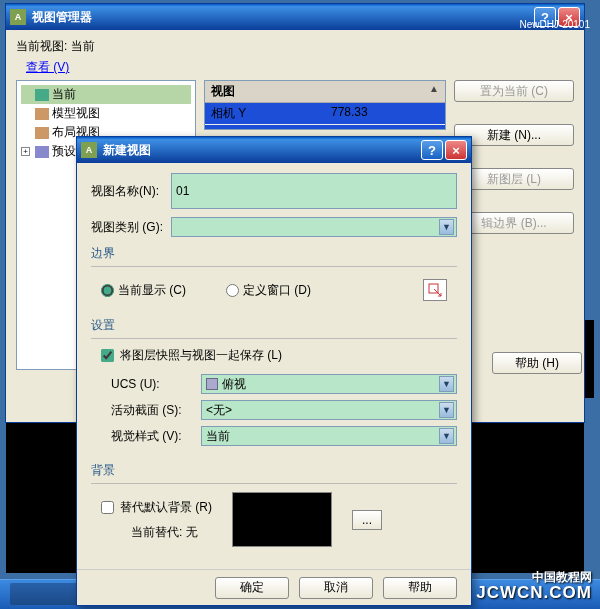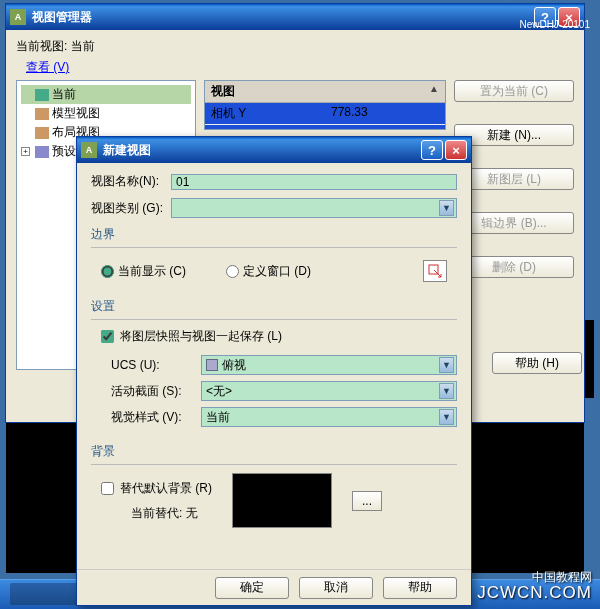--- a/index.html
+++ b/index.html
@@ -27,41 +27,41 @@
 .prow{display:flex;border-bottom:1px solid #eee}
 .prow>div{padding:2px 6px}
 .prow .k{width:120px}
 .btncol{width:120px;display:flex;flex-direction:column;gap:22px}
 .btn{height:22px;background:linear-gradient(#fff,#ece9d8);border:1px solid #888;border-radius:3px;cursor:pointer;display:flex;align-items:center;justify-content:center;padding:0 6px}
 .btn.dis{color:#999}
 .dlg{left:76px;top:136px;width:396px;height:470px;z-index:10;box-shadow:3px 3px 8px rgba(0,0,0,.4)}
 .dlgbody{padding:10px 14px}
 .frow{display:flex;align-items:center;margin-bottom:8px}
 .flabel{width:80px}
-.finput{flex:1;height:16px;border:1px solid #7f9db9;background:#b8e6c8;padding:0 4px}
+.finput{flex:1;height:36px;border:1px solid #7f9db9;background:#b8e6c8;padding:0 4px}
 .fselect{flex:1;height:20px;border:1px solid #7f9db9;background:#b8e6c8;display:flex;align-items:center;justify-content:space-between;padding:0 2px 0 4px}
 .fselect .dd{width:15px;height:16px;background:linear-gradient(#cde,#9bd);border:1px solid #7f9db9;display:flex;align-items:center;justify-content:center;font-size:9px;color:#246}
 .grplabel{color:#2a5a8a;margin:6px 0 4px 0}
 .grpline{border-bottom:1px solid #bbb;margin-bottom:8px}
 .radios{display:flex;gap:40px;align-items:center;padding:4px 10px 10px 10px}
 .radio{display:flex;align-items:center;gap:4px}
 .radio input{accent-color:#4a8}
 .pickbtn{width:24px;height:22px;border:1px solid #888;background:#fff;margin-left:auto;display:flex;align-items:center;justify-content:center}
 .chkrow{display:flex;align-items:center;gap:6px;margin:4px 0 10px 10px}
 .chkrow input{accent-color:#4a8}
 .setrow{display:flex;align-items:center;margin:6px 0 6px 20px}
 .setrow .flabel{width:90px}
 .bgarea{display:flex;align-items:center;gap:20px;margin:8px 0 8px 10px}
 .bgprev{width:100px;height:55px;background:#000;border:1px solid #888}
 .dotbtn{width:30px;height:20px;border:1px solid #888;background:linear-gradient(#fff,#ece9d8);display:flex;align-items:center;justify-content:center;cursor:pointer}
 .dlgbtns{position:absolute;bottom:0;left:0;right:0;height:36px;background:#ece9d8;border-top:1px solid #ccc;display:flex;justify-content:flex-end;align-items:center;gap:10px;padding:0 14px}
 .dlgbtns .btn{width:74px}
 .taskbar{position:absolute;bottom:0;left:0;right:0;height:30px;background:linear-gradient(#3c8ae0,#1a5bb5);border-top:1px solid #5ca0e8}
 .taskseg{position:absolute;bottom:4px;left:10px;width:430px;height:22px;background:linear-gradient(#2860a8,#1a4a88);border-radius:2px}
-.watermark{position:absolute;right:8px;bottom:6px;color:#fff;font-size:16px;font-weight:normal;text-shadow:1px 1px 2px #000;text-align:right;line-height:1.1;z-index:20}
+.watermark{position:absolute;right:8px;bottom:6px;color:#fff;font-size:16px;font-weight:bold;text-shadow:1px 1px 2px #000;text-align:right;line-height:1.1;z-index:20}
 .watermark .sub{font-size:17px;letter-spacing:1px}
 .blackband{position:absolute;left:6px;top:393px;width:578px;height:180px;background:#000}
 .sideblack{position:absolute;right:6px;top:320px;width:108px;height:78px;background:#000}
 .helpbtn-outer{position:absolute;right:18px;top:352px;z-index:5}
 .wmtext{position:absolute;left:8px;top:310px;color:#bbb;font-size:11px;letter-spacing:1px}
 </style>
 </head>
 <body>
 
 <div class="blackband"></div>
@@ -111,21 +111,20 @@
         <div class="prow">
             <div class="k">相机 Y</div>
             <div>778.33</div>
           </div>
       </div>
       <div class="btncol">
         <div class="btn dis">置为当前 (C)</div>
         <div class="btn">新建 (N)...</div>
         <div class="btn dis">新图层 (L)</div>
         <div class="btn dis">辑边界 (B)...</div>
-        <div class="btn dis">删除 (D)</div>
       </div>
     </div>
   </div>
 </div>
 
 <div class="helpbtn-outer">
     <div class="btn" style="width:90px">帮助 (H)</div>
   </div>
 
 <div class="win dlg">

